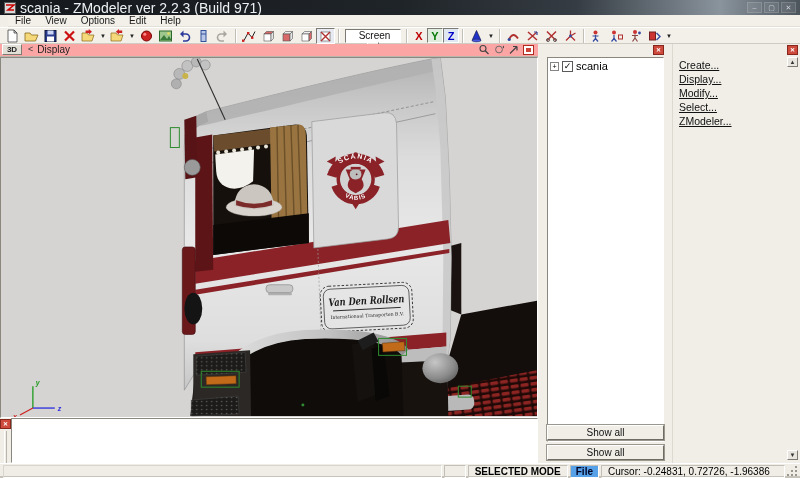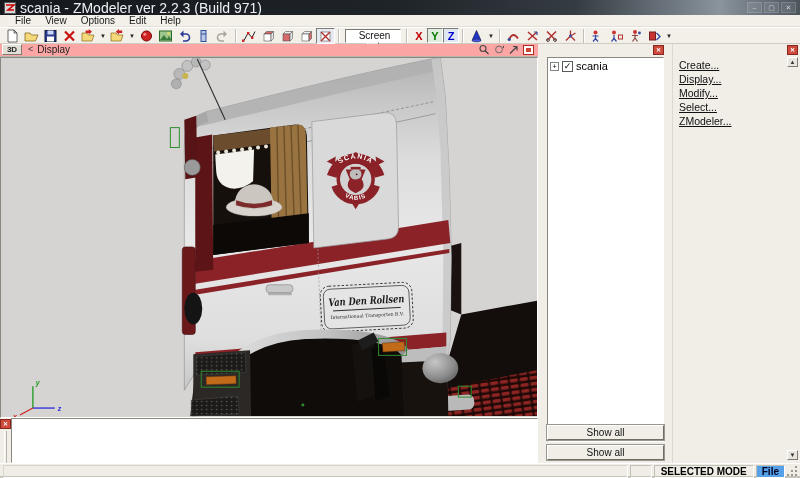--- a/index.html
+++ b/index.html
@@ -530,14 +530,17 @@
 
 <div class="abs statusbar">
   <div class="sb-spacer seg" style="flex:1;border-color:#d8d5cc #fff #fff #d8d5cc;"></div>
   <div class="seg" style="width:22px;"></div>
   <div class="seg">
     <span class="sb-mode">SELECTED MODE</span>
   </div>
   <div class="seg" style="padding:0;">
     <span class="sb-auto">File</span>
   </div>
+  <div class="seg">
+    <span class="sb-cursor">Cursor: -0.24831, 0.72726, -1.96386</span>
+  </div>
   <div class="grip"></div>
 </div>
 
 </body></html>

